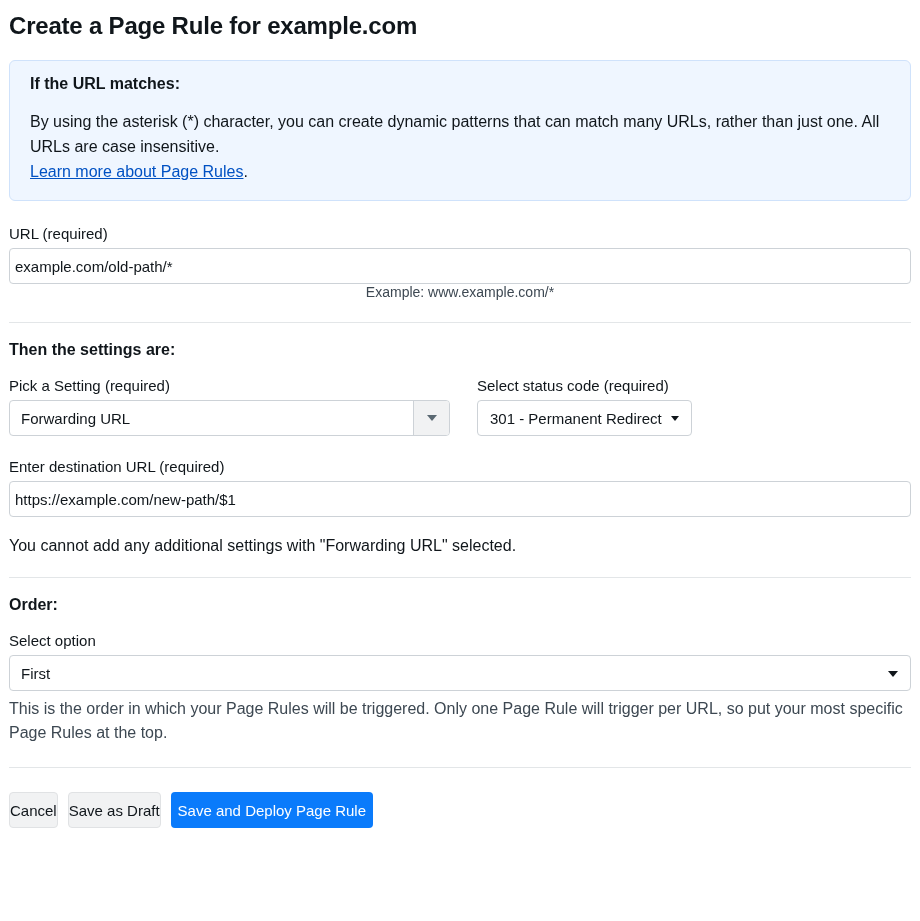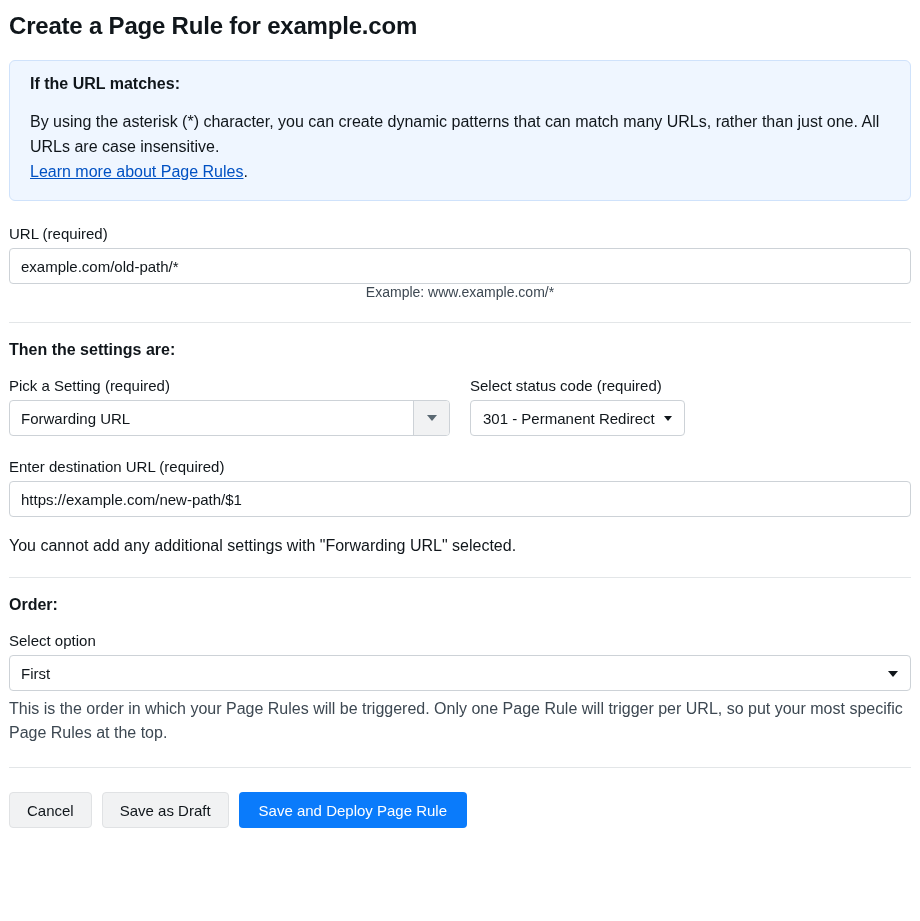--- a/index.html
+++ b/index.html
@@ -53,21 +53,21 @@
     font-size: 15px;
     color: #10161b;
     margin-bottom: 6px;
     display: block;
   }
   .text-input {
     width: 100%;
     height: 36px;
     border: 1px solid #cdd2d7;
     border-radius: 4px;
-    padding: 0 11px;
+    padding: 0 5px;
     font-size: 15px;
     font-family: "Liberation Sans", sans-serif;
     color: #10161b;
     background: #fff;
     outline: none;
   }
   .help-text {
     font-size: 14px;
     color: #3d4852;
     text-align: center;
@@ -78,21 +78,21 @@
     margin: 22px 0 18px 0;
   }
   .section-title {
     font-size: 16px;
     font-weight: bold;
     color: #10161b;
     margin-bottom: 18px;
   }
   .row {
     display: flex;
-    gap: 20px;
+    gap: 27px;
     align-items: flex-end;
   }
   .col-setting { width: 441px; }
   .col-status { width: 240px; }
 
   .select-box {
     position: relative;
     height: 36px;
     border: 1px solid #cdd2d7;
     border-radius: 4px;
@@ -185,31 +185,31 @@
   .btn {
     height: 36px;
     border-radius: 4px;
     font-size: 15px;
     font-family: "Liberation Sans", sans-serif;
     display: inline-flex;
     align-items: center;
     justify-content: center;
     cursor: pointer;
     border: 1px solid transparent;
-    padding: 0 17px;
+    padding: 0 0;
   }
   .btn-secondary {
     background: #f1f2f3;
     color: #10161b;
     border-color: #e0e2e4;
   }
   .btn-primary {
     background: #0a7bfb;
     color: #ffffff;
-    padding: 0 19px;
+    padding: 0 6px;
   }
   .mt-block { margin-top: 22px; }
 </style>
 </head>
 <body>
 
 <div class="page">
 
   <h1 class="page-title">Create a Page Rule for example.com</h1>
 

